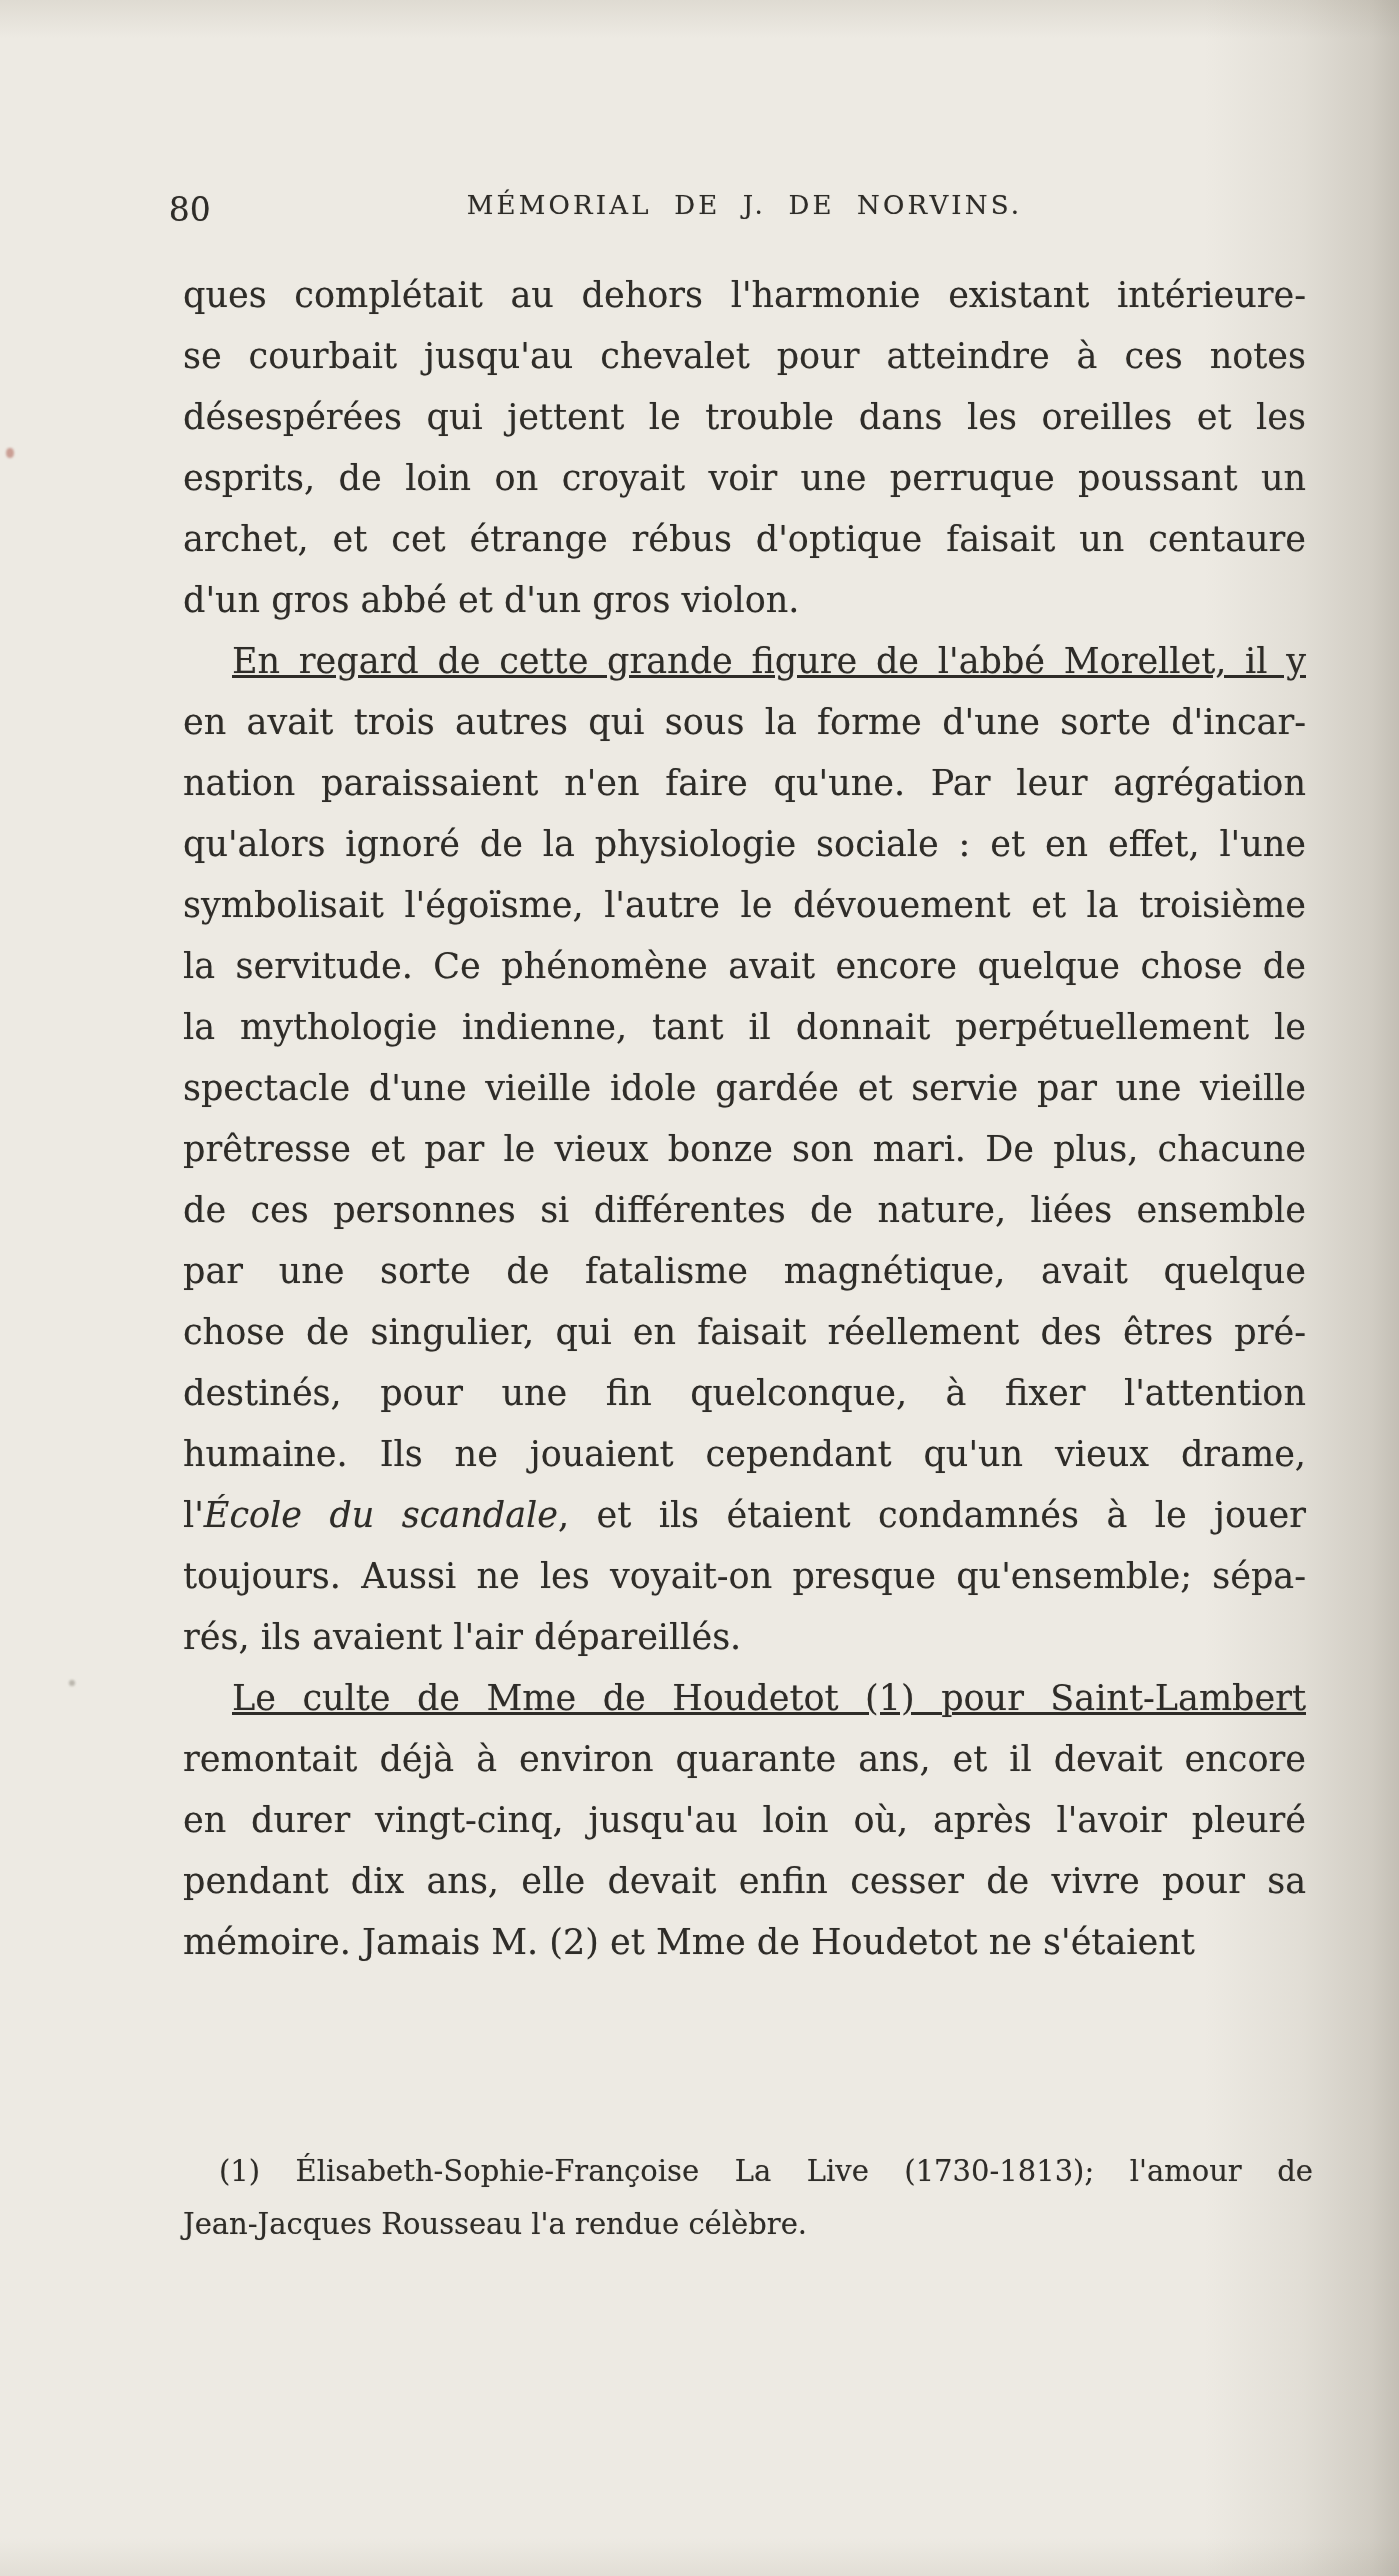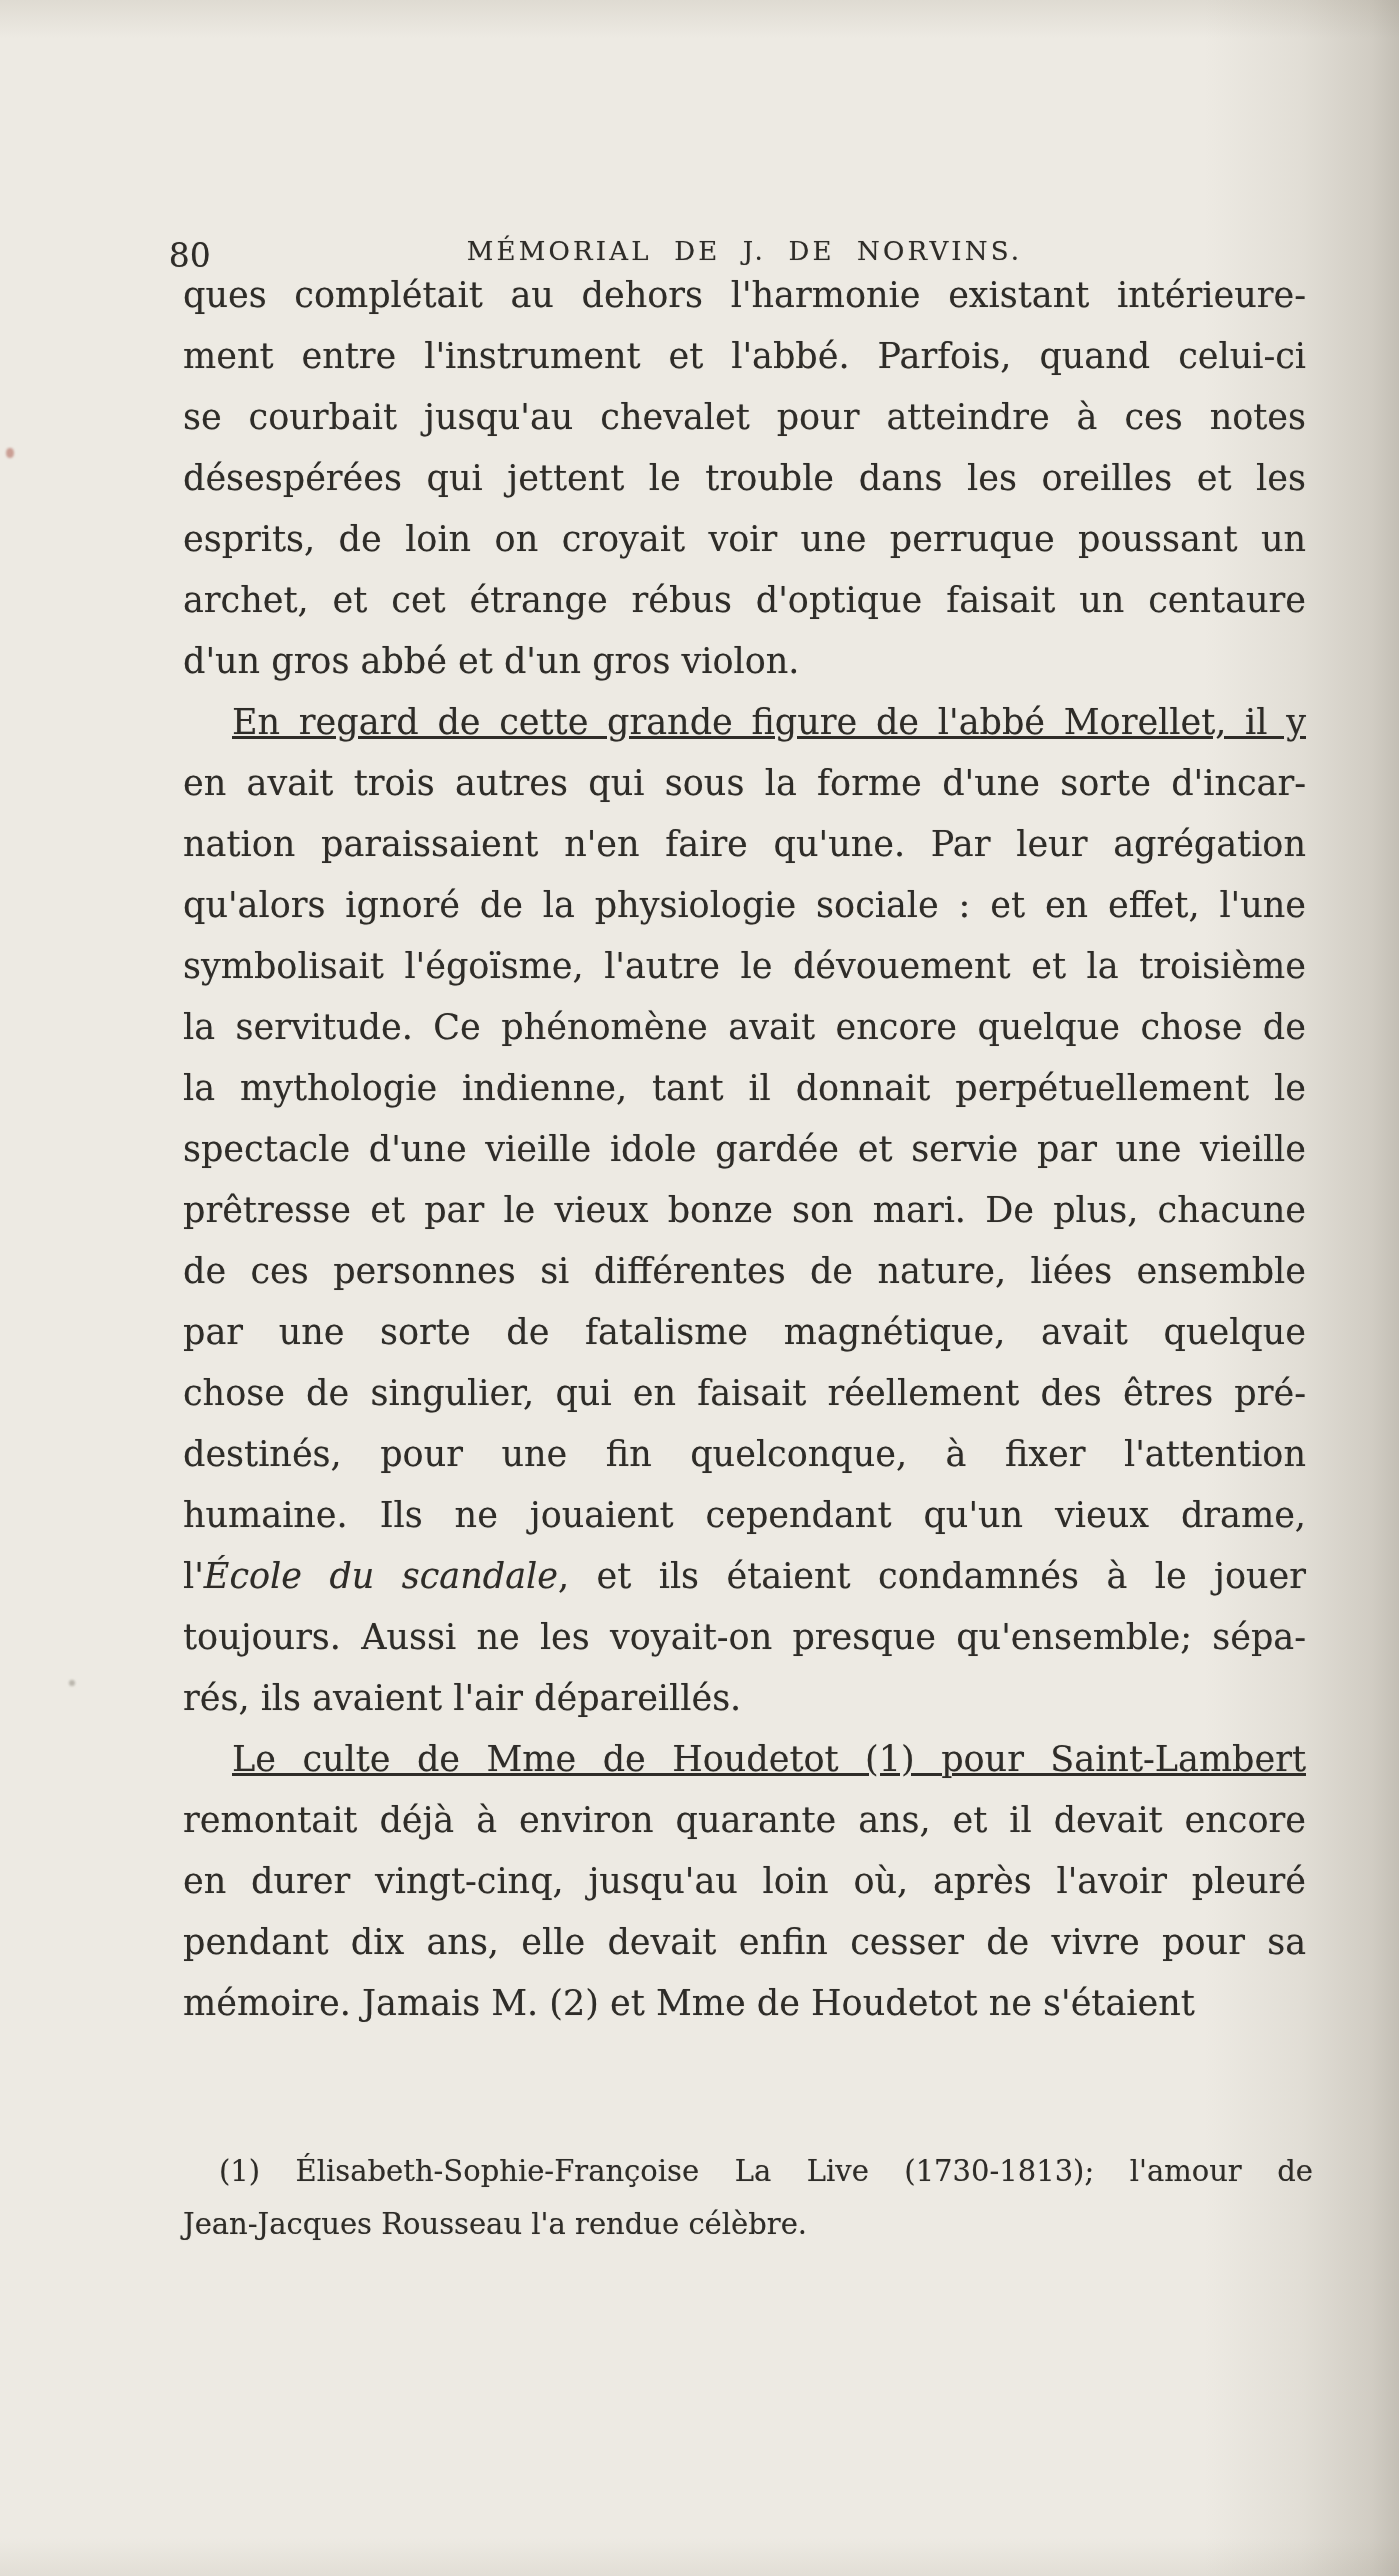--- a/index.html
+++ b/index.html
@@ -27,21 +27,21 @@
     background: rgba(173, 96, 84, 0.55); filter: blur(0.8px);
   }
   .speck-gray {
     position: absolute; left: 69px; top: 1680px;
     width: 5.6px; height: 6.4px; border-radius: 50%;
     background: rgba(110, 104, 92, 0.4); filter: blur(0.8px);
   }
 
   .running-head {
     position: absolute;
-    top: 190px; left: 183px; width: 1123px; height: 43px; margin-top: 46px;
+    top: 190px; left: 183px; width: 1123px; height: 43px;
   }
   .page-num {
     position: absolute; left: -14.3px; top: 0;
     font-size: 33px;
     text-shadow: 0 0 0.8px rgba(42,40,36,0.45);
   }
   .running-title {
     position: absolute; left: 50%; top: 0;
     transform: translateX(-50%);
     white-space: nowrap;
@@ -83,21 +83,20 @@
   <div class="speck-gray"></div>
 
   <header class="running-head">
     <span class="page-num">80</span>
     <span class="running-title">MÉMORIAL DE J. DE NORVINS.</span>
   </header>
 
   <main class="body-text">
       <div>
         <div class="line">ques complétait au dehors l'harmonie existant intérieure-</div>
-        <div class="line">ment entre l'instrument et l'abbé. Parfois, quand celui-ci</div>
         <div class="line">se courbait jusqu'au chevalet pour atteindre à ces notes</div>
         <div class="line">désespérées qui jettent le trouble dans les oreilles et les</div>
         <div class="line">esprits, de loin on croyait voir une perruque poussant un</div>
         <div class="line">archet, et cet étrange rébus d'optique faisait un centaure</div>
         <div class="line para-end">d'un gros abbé et d'un gros violon.</div>
       </div>
       <div>
         <div class="line indent">En regard de cette grande figure de l'abbé Morellet, il y</div>
         <div class="line">en avait trois autres qui sous la forme d'une sorte d'incar-</div>
         <div class="line">nation paraissaient n'en faire qu'une. Par leur agrégation</div>

